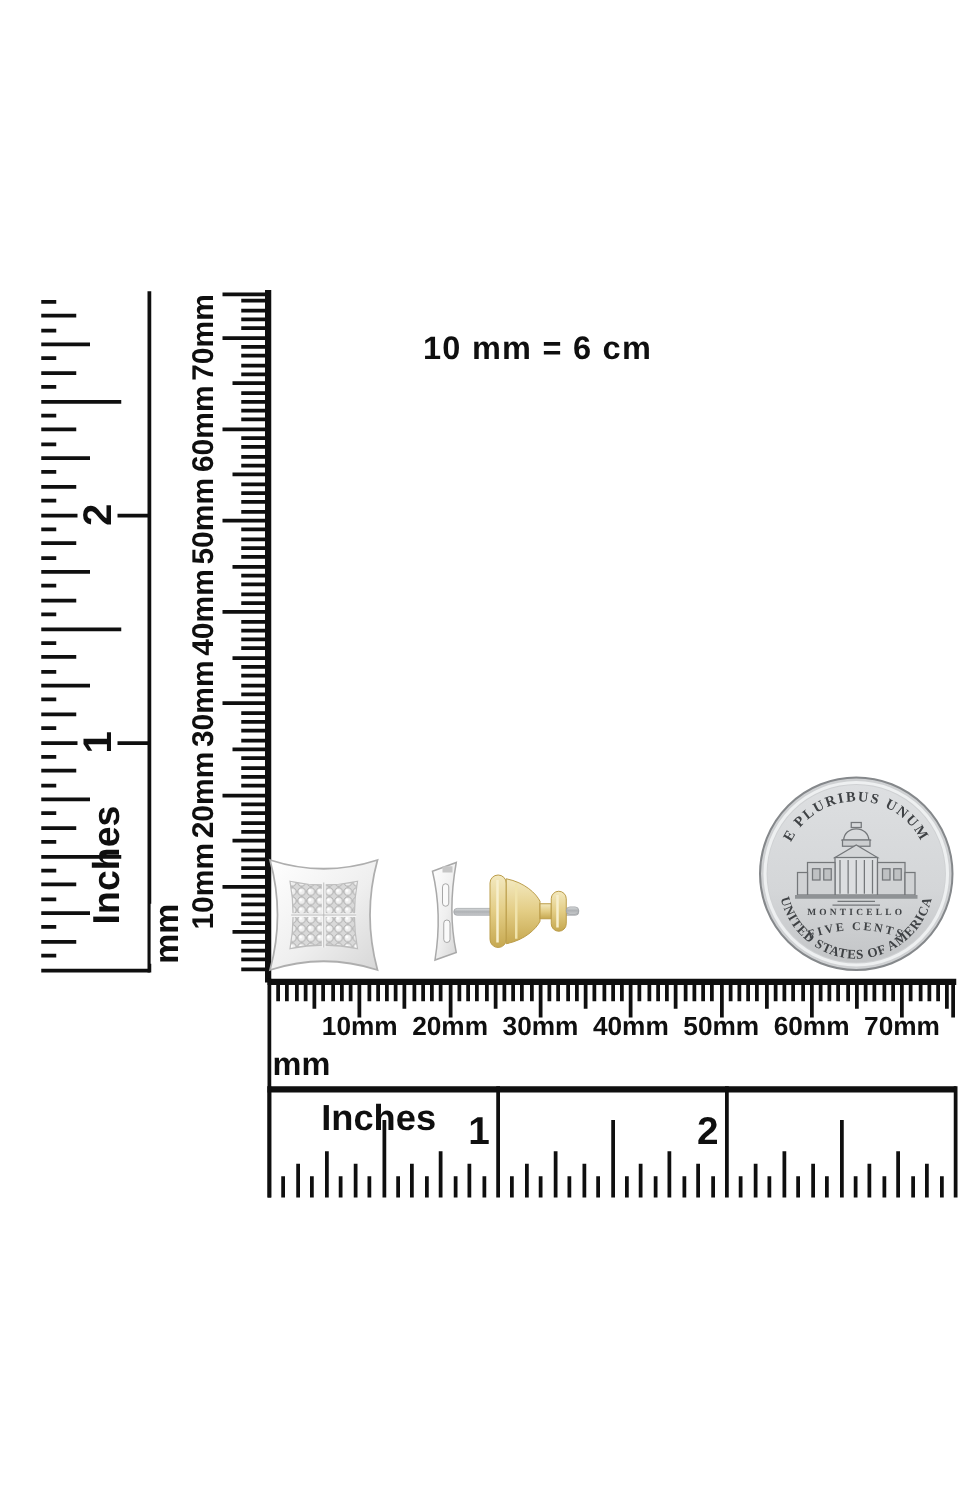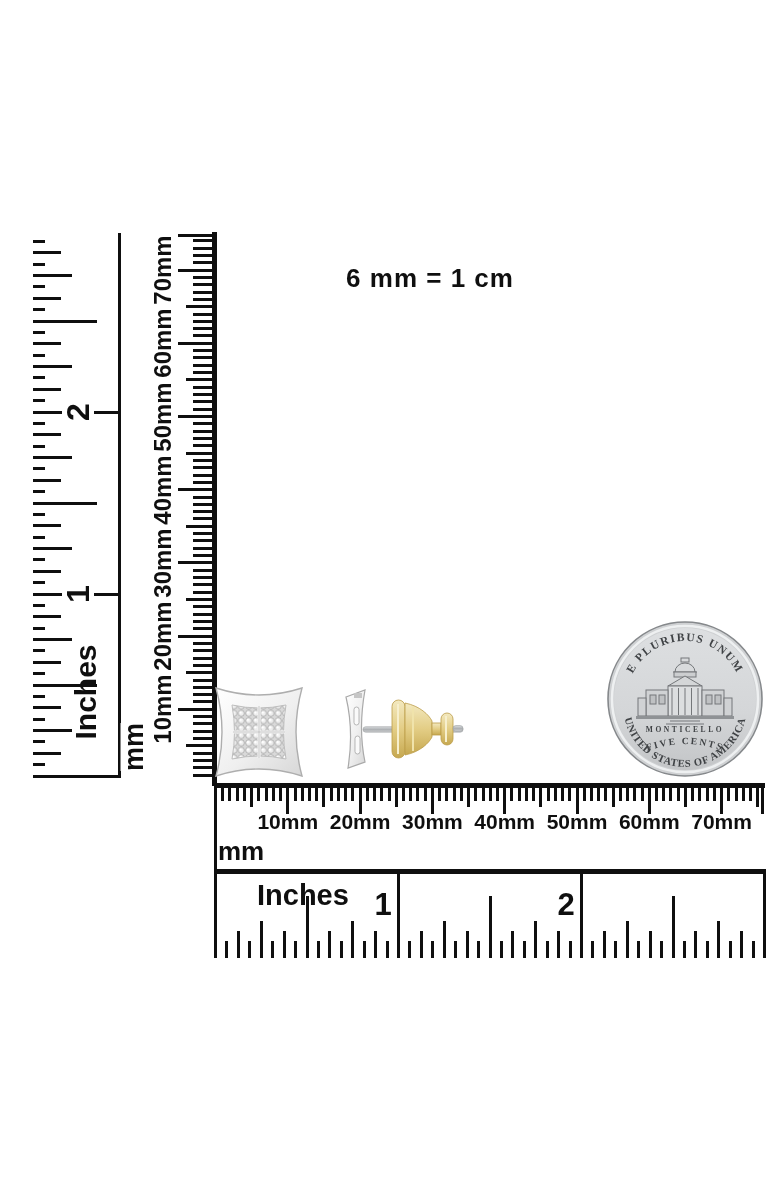--- a/index.html
+++ b/index.html
@@ -155,21 +155,21 @@
       <div class="tick" style="left: 178px; top: 234px; width: 34px; height: 3px;"></div>
       <div class="vlabel" style="left: 163px; top: 709.3px; font-size: 24px;">10mm</div>
       <div class="vlabel" style="left: 163px; top: 636.1px; font-size: 24px;">20mm</div>
       <div class="vlabel" style="left: 163px; top: 562.9px; font-size: 24px;">30mm</div>
       <div class="vlabel" style="left: 163px; top: 489.7px; font-size: 24px;">40mm</div>
       <div class="vlabel" style="left: 163px; top: 416.5px; font-size: 24px;">50mm</div>
       <div class="vlabel" style="left: 163px; top: 343.3px; font-size: 24px;">60mm</div>
       <div class="vlabel" style="left: 163px; top: 270.1px; font-size: 24px;">70mm</div>
     </div>
 
-  <div id="scale-note">6 mm = 1 cm</div>
+  <div id="scale-note">10 mm = 6 cm</div>
 
   <svg style="position:absolute;left:208px;top:680px;" width="260" height="100" viewBox="0 0 260 100">
     <defs>
       <linearGradient id="silverGrad" x1="0" y1="0" x2="1" y2="1">
         <stop offset="0" stop-color="#ffffff"></stop>
           <stop offset="0.55" stop-color="#efefef"></stop>
           <stop offset="1" stop-color="#d7d7d7"></stop>
       </linearGradient>
       <linearGradient id="goldGrad" x1="0" y1="0" x2="0" y2="1">
         <stop offset="0" stop-color="#f3e9c0"></stop>

